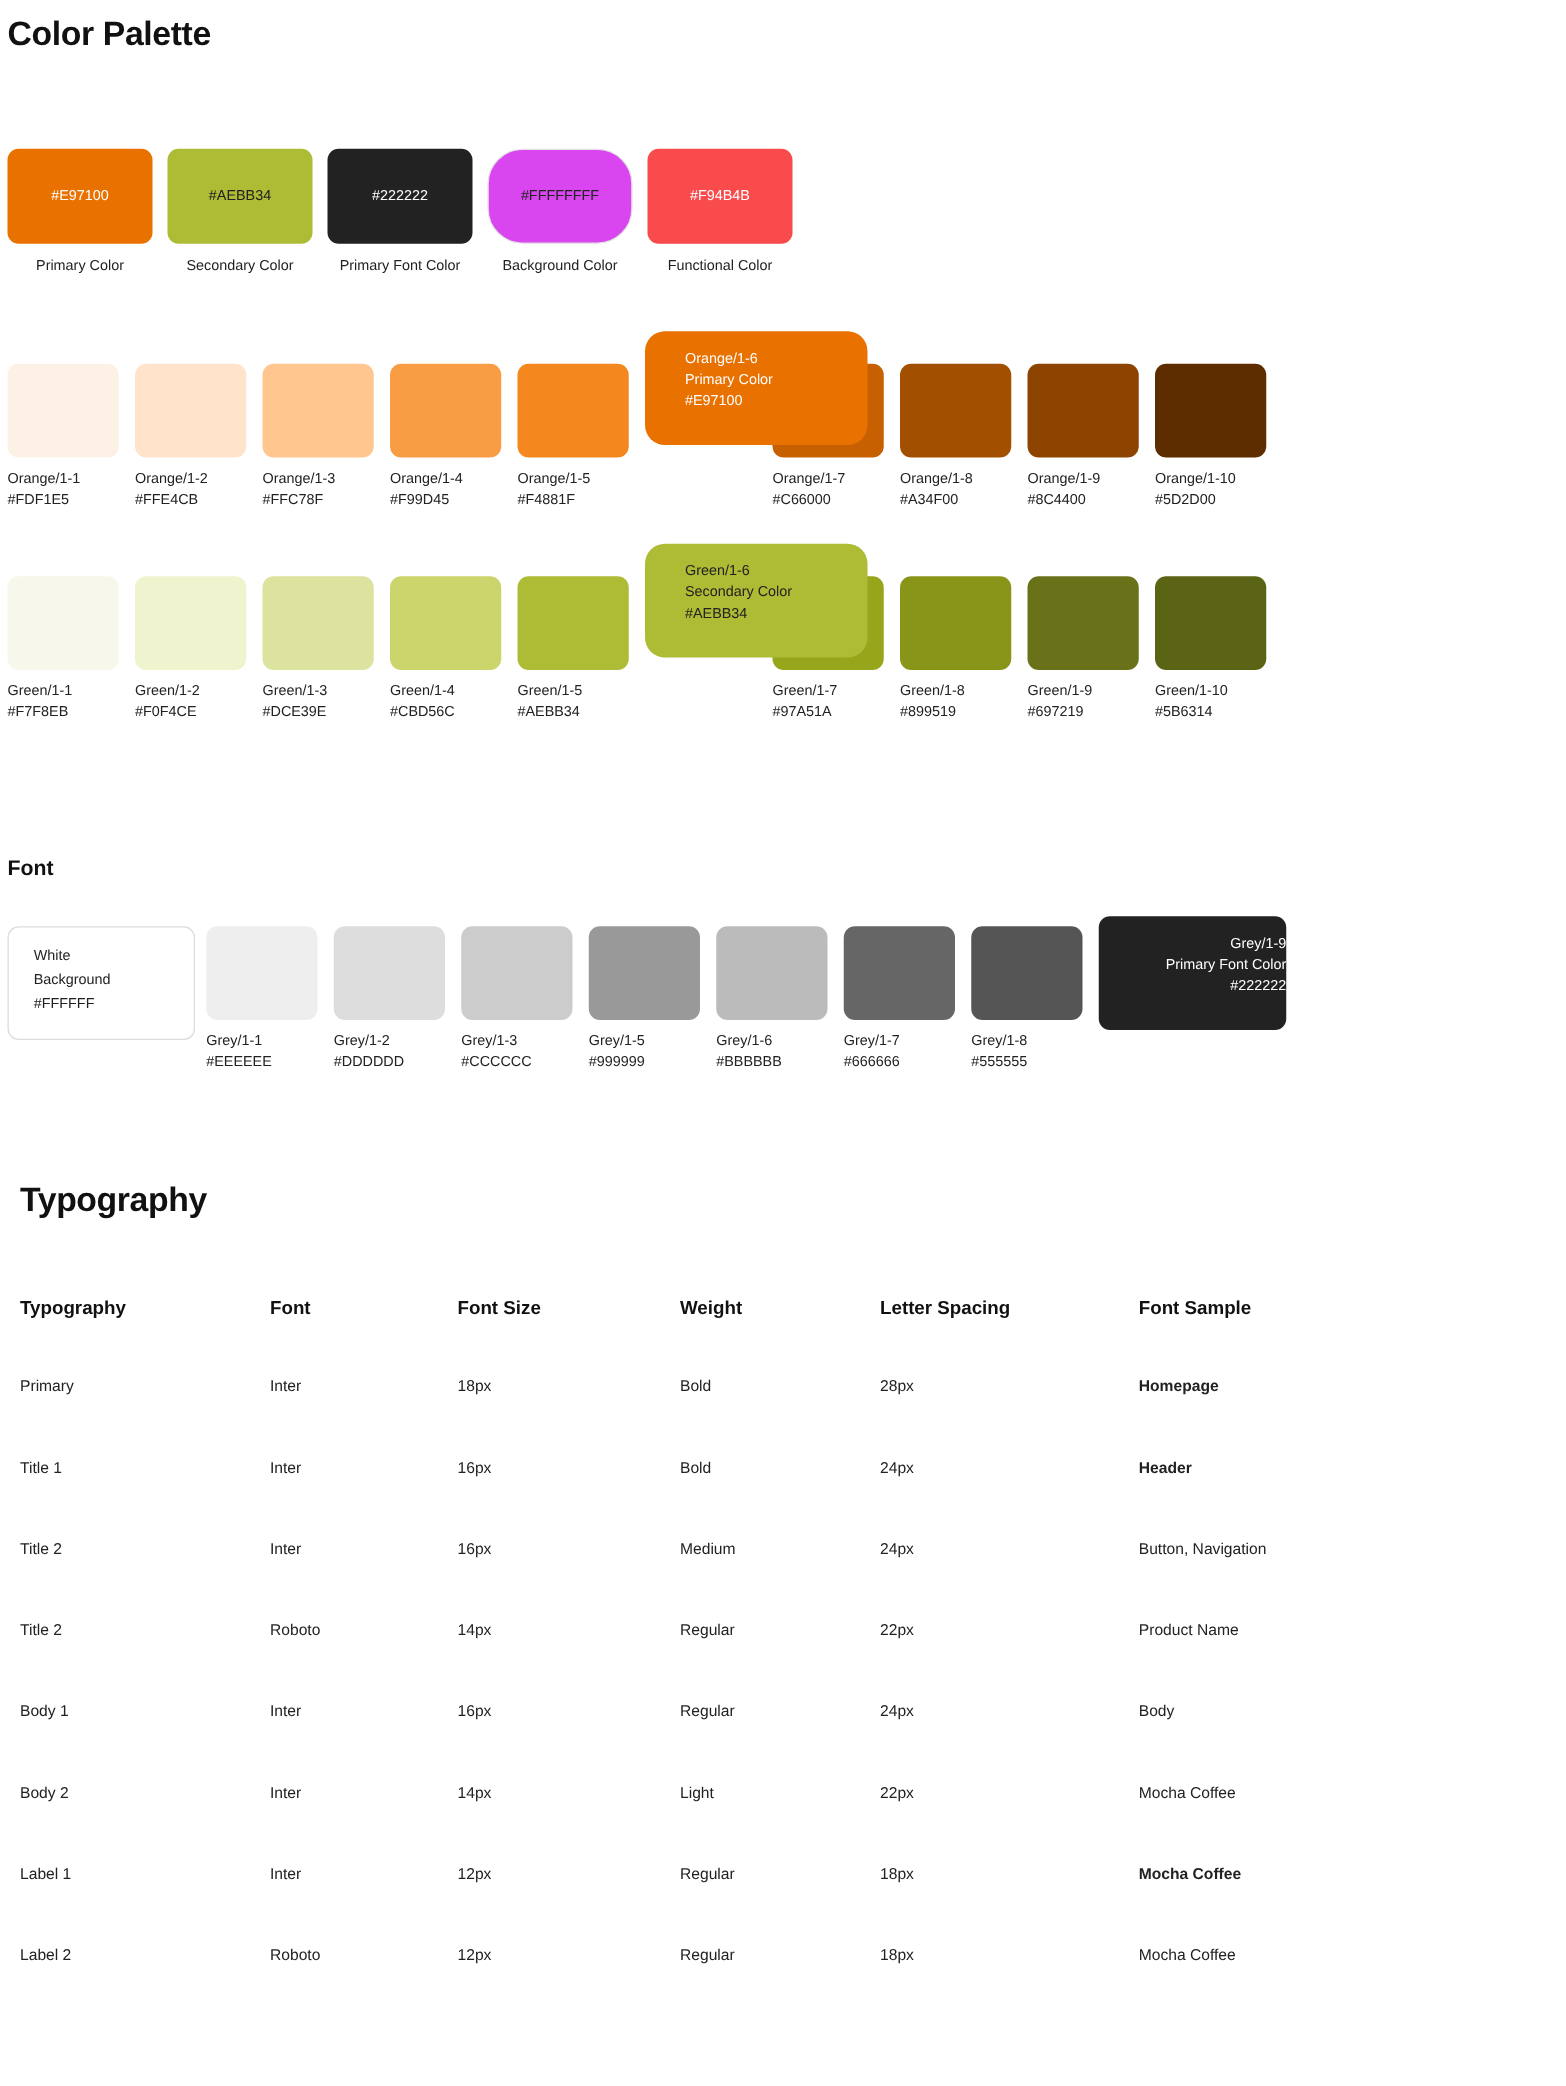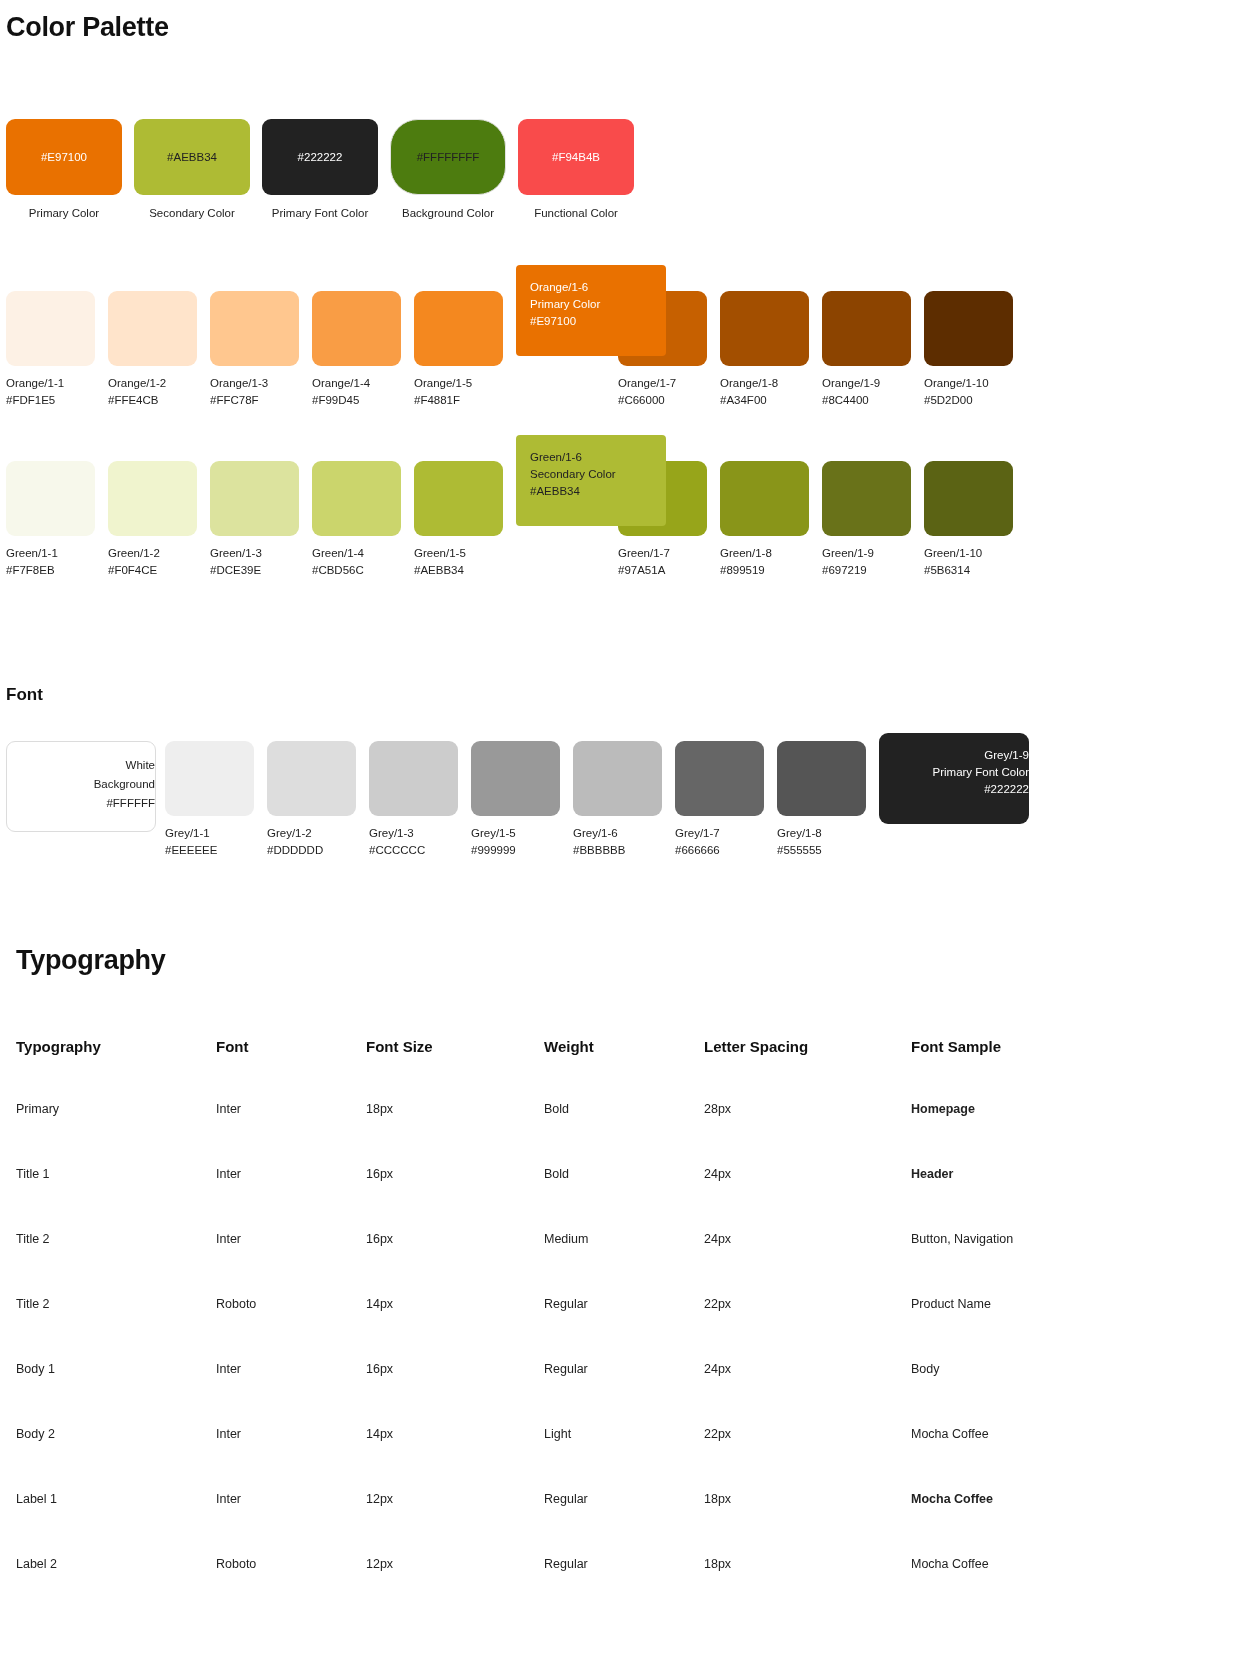--- a/index.html
+++ b/index.html
@@ -70,24 +70,24 @@
     border-radius: 9px;
   }
   .swatch.noise { background-image: radial-gradient(#00000010 0.6px, transparent 0.7px); background-size: 6px 6px; }
 
   
   .scale-cell.master { width: 102px; }
   .swatch.master {
     position: absolute;
     left: 0;
     top: -26px;
-    width: 150px;
+    width: 178px;
     height: 91px;
-    border-radius: 4px;
-    padding: 14px 14px 0 14px;
+    border-radius: 16px;
+    padding: 14px 14px 0 32px;
     color: #FFFFFF;
     font-size: 11.5px;
     line-height: 17px;
     z-index: 3;
   }
   .swatch.master.dark-text { color: #222222; }
 
   .sw-name {
     margin-top: 11px;
     font-size: 11.5px;
@@ -111,21 +111,20 @@
     width: 150px;
     height: 91px;
     border: 1px solid #DCDCDC;
     border-radius: 9px;
     padding: 14px 0 0 20px;
     font-size: 11.5px;
     line-height: 19px;
     color: #222222;
     margin-right: 9px;
     flex: none;
-    text-align: right;
   }
 
   .grey-cell { width: 102px; flex: none; }
   .grey-swatch { width: 89px; height: 75px; border-radius: 9px; }
   .grey-swatch.noise { background-image: radial-gradient(#ffffff22 0.6px, transparent 0.7px); background-size: 6px 6px; }
 
   .dark-card {
     width: 150px;
     height: 91px;
     border-radius: 9px;
@@ -191,21 +190,21 @@
       </div>
       <div class="palette-cell">
         <div class="palette-chip" style="background: rgb(174, 187, 52); color: rgb(34, 34, 34);">#AEBB34</div>
         <div class="palette-label">Secondary Color</div>
       </div>
       <div class="palette-cell">
         <div class="palette-chip" style="background: rgb(34, 34, 34); color: rgb(255, 255, 255);">#222222</div>
         <div class="palette-label">Primary Font Color</div>
       </div>
       <div class="palette-cell">
-        <div class="palette-chip bordered" style="background: #4d7c0f; color: rgb(34, 34, 34); border-radius: 28px;">#FFFFFFFF</div>
+        <div class="palette-chip bordered" style="background: #d946ef; color: rgb(34, 34, 34); border-radius: 28px;">#FFFFFFFF</div>
         <div class="palette-label">Background Color</div>
       </div>
       <div class="palette-cell">
         <div class="palette-chip" style="background: rgb(249, 75, 75); color: rgb(255, 255, 255);">#F94B4B</div>
         <div class="palette-label">Functional Color</div>
       </div>
     </div>
 </section>
 
 <section id="design-section">

